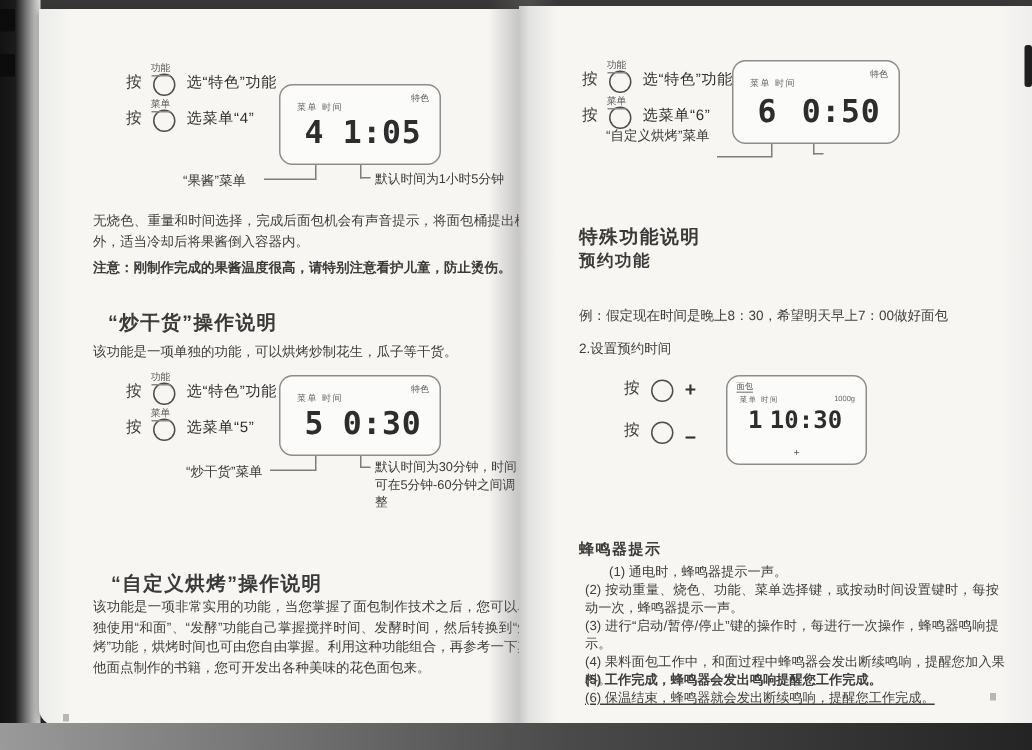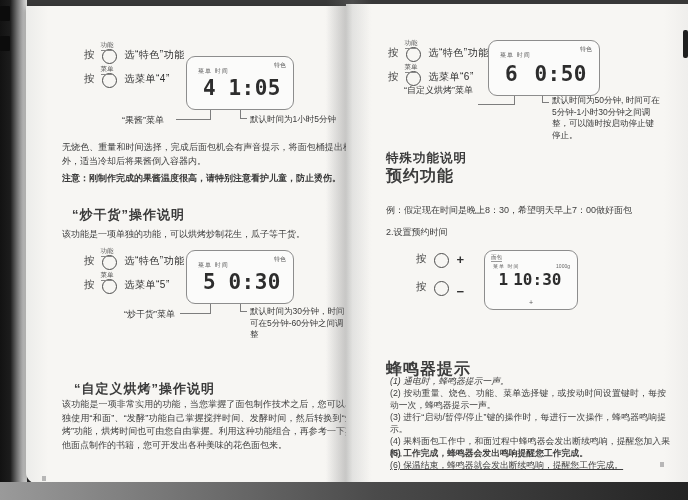--- a/index.html
+++ b/index.html
@@ -44,21 +44,21 @@
   .lcd-r-main{position:absolute;top:19px;left:4px;right:6px;display:flex;justify-content:center;gap:5px;
     font-family:"DejaVu Sans Mono",monospace;font-weight:700;font-size:16px;color:#2d2d2d;align-items:baseline;}
   .lcd-r-mark{position:absolute;bottom:3px;left:50%;transform:translateX(-50%);font-size:7px;color:#555;}
   
   .vline{position:absolute;width:1px;background:#7d7d7d;}
   .hline{position:absolute;height:1px;background:#7d7d7d;}
   .callout{position:absolute;font-size:9px;color:#3a3a3a;white-space:nowrap;}
   .callout-block{position:absolute;font-size:8.5px;line-height:11.5px;color:#3a3a3a;}
   
   .h1{position:absolute;font-size:13px;font-weight:700;color:#3a3a3a;letter-spacing:1px;white-space:nowrap;}
-  .h2{position:absolute;font-size:16px;font-weight:700;color:#3c3c3c;letter-spacing:1px;white-space:nowrap;}
+  .h2{position:absolute;font-size:11px;font-weight:700;color:#3c3c3c;letter-spacing:1px;white-space:nowrap;}
   .body-text{position:absolute;font-size:9px;line-height:14px;color:#3e3e3e;text-align:justify;}
   .line-text{position:absolute;font-size:9px;color:#3e3e3e;white-space:nowrap;}
   .formula{position:absolute;font-size:11.5px;font-weight:700;color:#333;text-align:center;letter-spacing:0.5px;white-space:nowrap;}
   .buzzer-item{position:absolute;font-size:8.8px;line-height:11.5px;color:#3e3e3e;text-align:justify;}
   .sign{font-size:13px;font-weight:700;color:#333;}
   .sign-low{transform:translateY(4px);display:inline-block;}
   .pagenum{position:absolute;width:4px;height:5px;background:#a8a8a8;opacity:0.8;}
 </style>
 </head>
 <body>
@@ -172,21 +172,20 @@
       <div class="lcd-main" style="top:21px;">
         <span class="lcd-digit">6</span>
         <span class="lcd-time">0:50</span>
       </div>
     </div>
     <div class="vline" style="left:168px;top:92px;height:9px;"></div>
     <div class="hline" style="left:132px;top:100px;width:36px;"></div>
     <div class="callout" style="left:58px;top:80px;">“自定义烘烤”菜单</div>
     <div class="vline" style="left:196px;top:92px;height:7px;"></div>
     <div class="hline" style="left:196px;top:98px;width:7px;"></div>
-    <div class="callout-block" style="left:206px;top:91px;width:110px;">默认时间为50分钟, 时间可在5分钟-1小时30分钟之间调整，可以随时按启动停止键停止。</div>
 
     <div class="h1" style="left:40px;top:146px;font-size:12.5px;">特殊功能说明</div>
     <div class="h2" style="left:40px;top:162px;">预约功能</div>
     <div class="line-text" style="left:40px;top:200px;">例：假定现在时间是晚上8：30，希望明天早上7：00做好面包</div>
     <div class="line-text" style="left:40px;top:222px;">2.设置预约时间</div>
 
     <div class="press-row" style="left:70px;top:246px;">
       <span class="press">按</span>
       <span class="btn-wrap">
         <span class="btn-circle"></span>
@@ -206,22 +205,22 @@
       <span class="lcd-r-labels">菜单  时间</span>
       <span class="lcd-r-weight">1000g</span>
       <div class="lcd-r-main">
         <span>1</span>
         <span>10:30</span>
       </div>
       <span class="lcd-r-mark">+</span>
     </div>
 
 
-    <div class="h2" style="left:40px;top:355px;font-size:16px;">蜂鸣器提示</div>
-    <div class="buzzer-item" style="left:44px;top:372px;width:272px;font-style:italic;">(1) 通电时，蜂鸣器提示一声。</div>
+    <div class="h2" style="left:40px;top:355px;font-size:10px;">蜂鸣器提示</div>
+    <div class="buzzer-item" style="left:60px;top:372px;width:272px;">(1) 通电时，蜂鸣器提示一声。</div>
     <div class="buzzer-item" style="left:44px;top:384px;width:276px;">(2) 按动重量、烧色、功能、菜单选择键，或按动时间设置键时，每按动一次，蜂鸣器提示一声。</div>
     <div class="buzzer-item" style="left:44px;top:408px;width:276px;">(3) 进行“启动/暂停/停止”键的操作时，每进行一次操作，蜂鸣器鸣响提示。</div>
     <div class="buzzer-item" style="left:44px;top:432px;width:280px;">(4) 果料面包工作中，和面过程中蜂鸣器会发出断续鸣响，提醒您加入果料。</div>
     <div class="buzzer-item" style="left:44px;top:444px;width:280px;font-weight:bold;">(5) 工作完成，蜂鸣器会发出鸣响提醒您工作完成。</div>
     <div class="buzzer-item" style="left:44px;top:456px;width:280px;text-decoration:underline;">(6) 保温结束，蜂鸣器就会发出断续鸣响，提醒您工作完成。</div>
 
     <div class="pagenum" style="left:314px;top:458px;"></div>
   </div>
 
   <div class="spine"></div>

